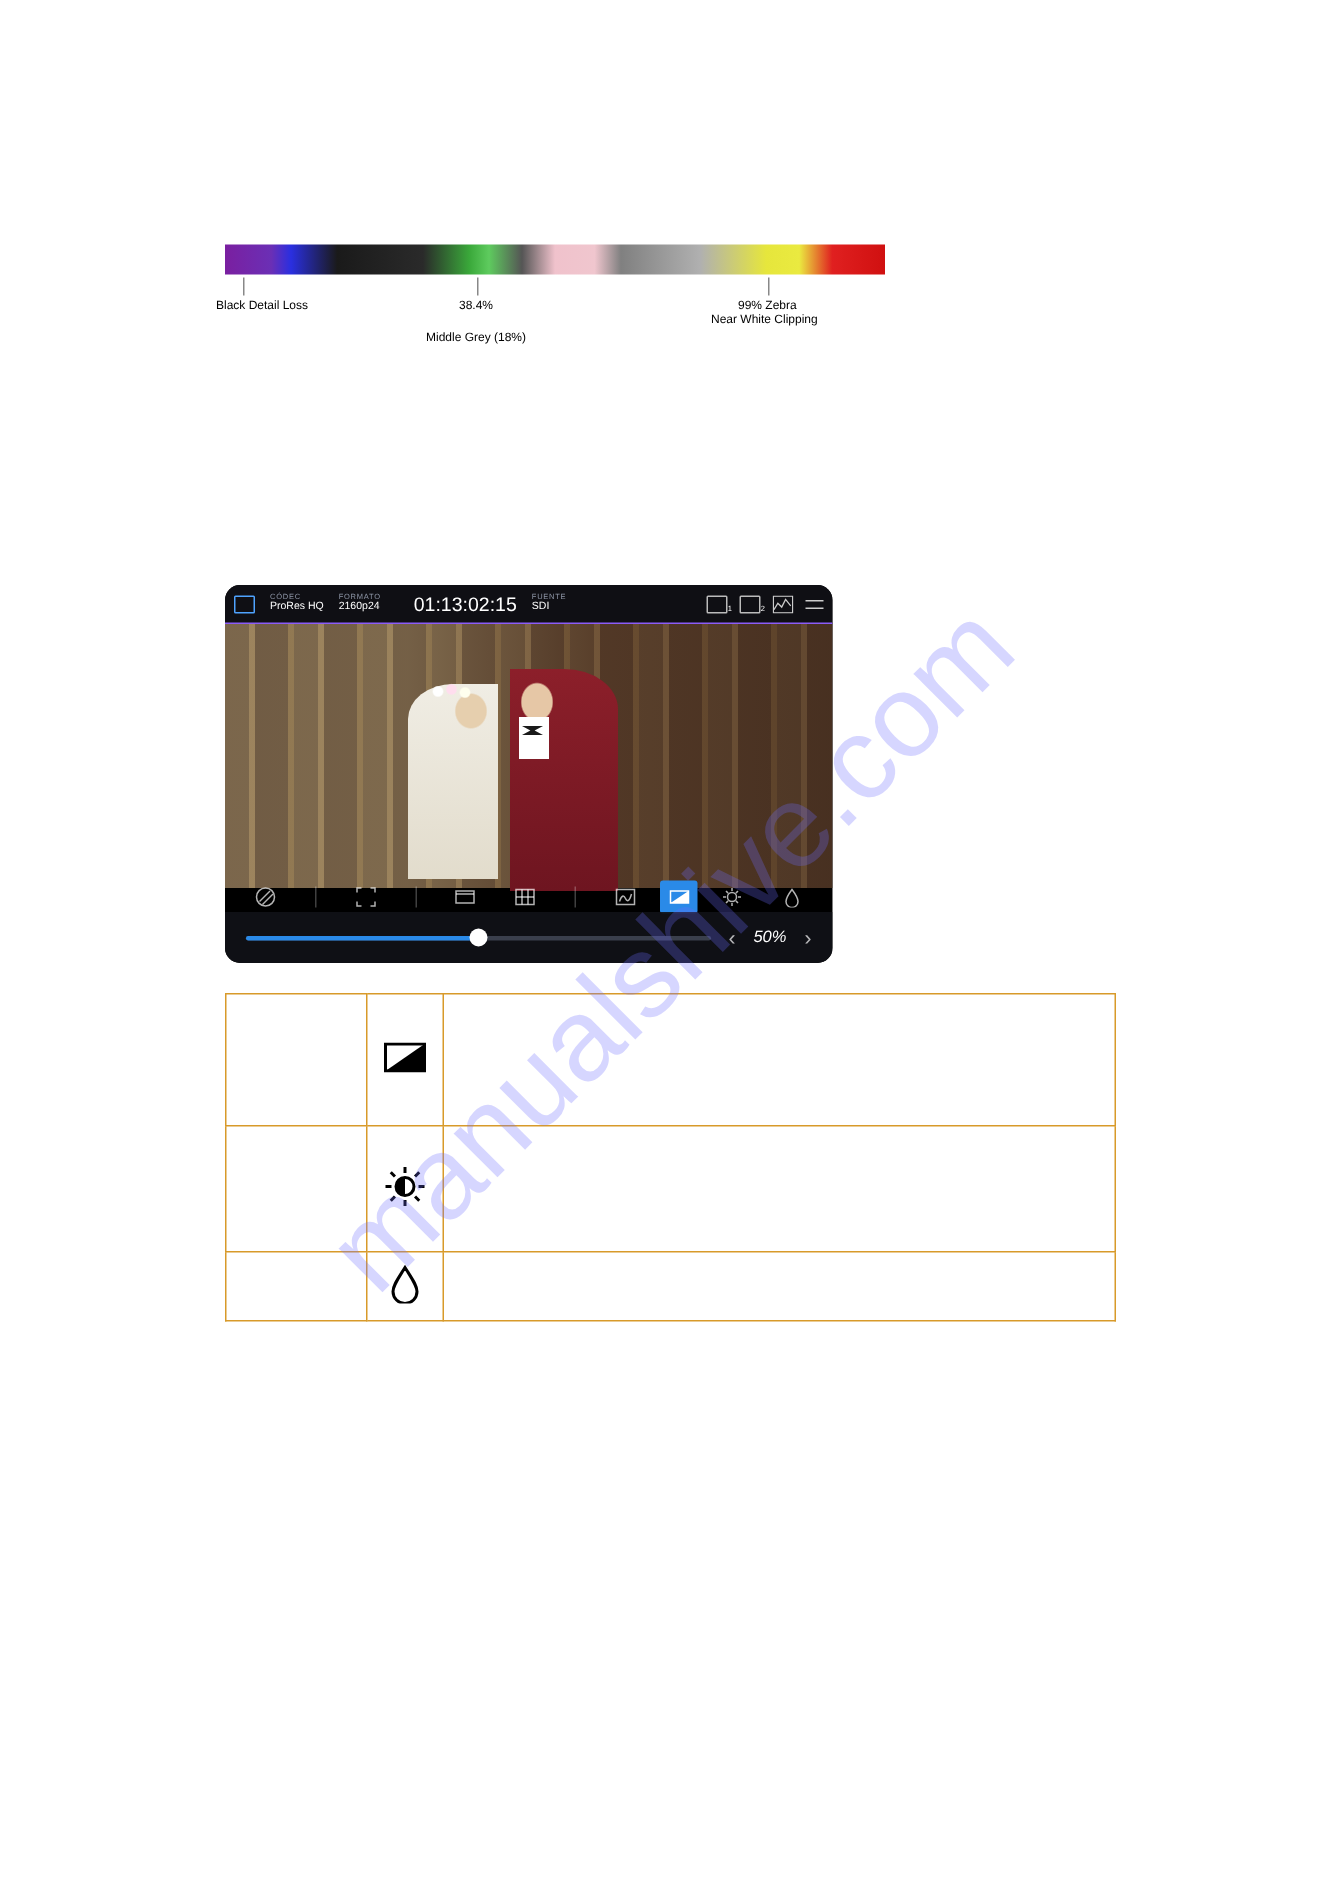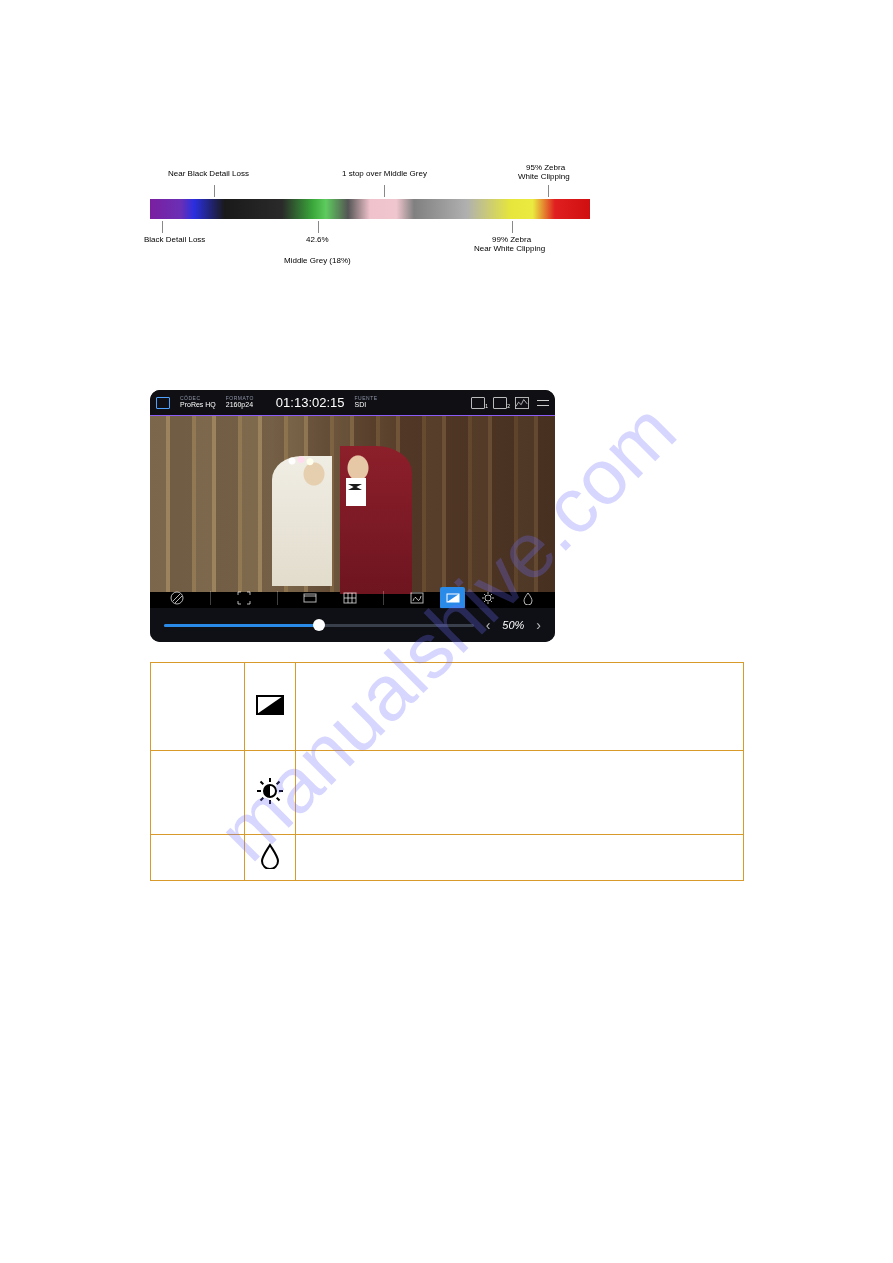--- a/index.html
+++ b/index.html
@@ -256,42 +256,31 @@
   .r3 td { height: 46px; }
   .cell-icon { display:inline-block; }
 
 </style>
 </head>
 <body>
 
 <div class="watermark">manualshive.com</div>
 
 <div class="spectrum">
-  <div class="spectrum-labels-top">
-    <div class="stl" style="left:18px;top:6px">Near Black Detail Loss</div>
-    <div class="tick-top" style="left:64px"></div>
-
-    <div class="stl" style="left:192px;top:6px">1 stop over Middle Grey</div>
-    <div class="tick-top" style="left:234px"></div>
-
-    <div class="stl" style="left:376px;top:0;text-align:center">95% Zebra</div>
-    <div class="stl" style="left:368px;top:9px">White Clipping</div>
-    <div class="tick-top" style="left:398px"></div>
-  </div>
 
   <div class="spectrum-bar">
     <div class="seg grad"></div>
   </div>
 
   <div class="spectrum-labels-bottom">
     <div class="tick-bottom" style="left:12px"></div>
     <div class="sbl" style="left:-6px">Black Detail Loss</div>
 
     <div class="tick-bottom" style="left:168px"></div>
-    <div class="sbl" style="left:156px">42.6%</div>
+    <div class="sbl" style="left:156px">38.4%</div>
     <div class="sbl" style="left:134px;top:37px">Middle Grey (18%)</div>
 
     <div class="tick-bottom" style="left:362px"></div>
     <div class="sbl" style="left:342px">99% Zebra</div>
     <div class="sbl" style="left:324px;top:25px">Near White Clipping</div>
   </div>
 </div>
 
 <div class="ui-frame">
   <div class="ui-topbar">

